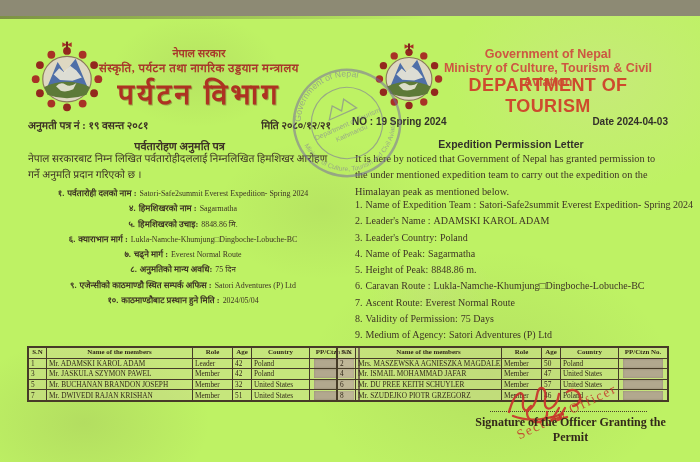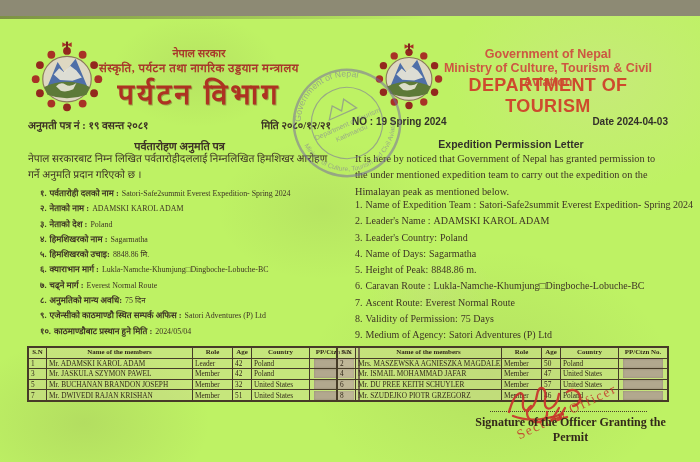--- a/index.html
+++ b/index.html
@@ -27,21 +27,21 @@
   
   .np-head{left:88px;width:222px;text-align:center;color:#a8392a;}
   .np-gov{top:29px;font-size:11px;font-weight:bold;}
   .np-ministry{top:44px;font-size:11.5px;font-weight:bold;letter-spacing:.5px;}
   .np-dept{top:57px;font-size:29px;font-weight:bold;color:#ad3222;letter-spacing:3px;
            text-shadow:1px 1px 0 rgba(88,30,16,.35);}
   .np-meta{left:28px;top:102px;width:303px;display:flex;justify-content:space-between;
            font-size:10.5px;font-weight:bold;}
   .np-title{left:28px;top:122px;width:303px;font-size:11px;font-weight:bold;}
   .np-intro{left:28px;top:135px;width:308px;font-size:10.4px;line-height:1.5;}
-  .np-list{left:40px;top:166px;width:310px;}
+  .np-list{left:28px;top:166px;width:310px;text-align:center;}
   .np-list .li{height:15.3px;white-space:nowrap;}
   .np-list .num,.np-list .lbl{font-size:8.5px;font-weight:bold;}
   .np-list .val{font-size:7.9px;}
 
   
   .en-head{left:424px;width:248px;text-align:center;font-family:"Liberation Sans",sans-serif;}
   .en-gov{top:31px;font-size:12.5px;font-weight:bold;color:#cd5742;}
   .en-ministry{top:45px;font-size:12.5px;font-weight:bold;color:#cd5742;}
   .en-dept{top:59px;font-size:18px;font-weight:bold;color:#ce4a2d;letter-spacing:.4px;}
   .en-meta{left:352px;top:100px;width:316px;display:flex;justify-content:space-between;
@@ -121,22 +121,20 @@
   <div class="abs np-meta">
     <span>अनुमती पत्र नं : १९ वसन्त २०८१</span>
     <span>मिति २०८०/१२/२१</span>
   </div>
 
   <div class="abs np-title center">पर्वतारोहण अनुमति पत्र</div>
   <div class="abs np-intro">नेपाल सरकारबाट निम्न लिखित पर्वतारोहीदललाई निम्नलिखित हिमशिखर आरोहण गर्ने अनुमति प्रदान गरिएको छ ।</div>
 
   <div class="abs np-list">
       <div class="li"><span class="num">१.</span><span class="lbl">पर्वतारोही दलको नाम :</span><span class="val">Satori-Safe2summit Everest Expedition- Spring 2024</span></div>
-      <div class="li"><span class="num">२.</span><span class="lbl">नेताको नाम :</span><span class="val">ADAMSKI KAROL ADAM</span></div>
-      <div class="li"><span class="num">३.</span><span class="lbl">नेताको देश :</span><span class="val">Poland</span></div>
       <div class="li"><span class="num">४.</span><span class="lbl">हिमशिखरको नाम :</span><span class="val">Sagarmatha</span></div>
       <div class="li"><span class="num">५.</span><span class="lbl">हिमशिखरको उचाइ:</span><span class="val">8848.86 मि.</span></div>
       <div class="li"><span class="num">६.</span><span class="lbl">क्याराभान मार्ग :</span><span class="val">Lukla-Namche-Khumjung□Dingboche-Lobuche-BC</span></div>
       <div class="li"><span class="num">७.</span><span class="lbl">चढ्ने मार्ग :</span><span class="val">Everest Normal Route</span></div>
       <div class="li"><span class="num">८.</span><span class="lbl">अनुमतिको मान्य अवधि:</span><span class="val">75 दिन</span></div>
       <div class="li"><span class="num">९.</span><span class="lbl">एजेन्सीको काठमाण्डौ स्थित सम्पर्क अफिस :</span><span class="val">Satori Adventures (P) Ltd</span></div>
       <div class="li"><span class="num">१०.</span><span class="lbl">काठमाण्डौबाट प्रस्थान हुने मिति :</span><span class="val">2024/05/04</span></div>
     </div>
 
   <table class="members abs" id="table-left">
@@ -228,21 +226,21 @@
     <span>Date 2024-04-03</span>
   </div>
 
   <div class="abs en-title center">Expedition Permission Letter</div>
   <div class="abs en-intro">It is here by noticed that Government of Nepal has granted permission to the under mentioned expedition team to carry out the expedition on the Himalayan peak as mentioned below.</div>
 
   <div class="abs en-list">
       <div class="li"><span class="num">1.</span><span class="lbl">Name of Expedition Team :</span><span class="val">Satori-Safe2summit Everest Expedition- Spring 2024</span></div>
       <div class="li"><span class="num">2.</span><span class="lbl">Leader's Name :</span><span class="val">ADAMSKI KAROL ADAM</span></div>
       <div class="li"><span class="num">3.</span><span class="lbl">Leader's Country:</span><span class="val">Poland</span></div>
-      <div class="li"><span class="num">4.</span><span class="lbl">Name of Days:</span><span class="val">Sagarmatha</span></div>
+      <div class="li"><span class="num">4.</span><span class="lbl">Name of Peak:</span><span class="val">Sagarmatha</span></div>
       <div class="li"><span class="num">5.</span><span class="lbl">Height of Peak:</span><span class="val">8848.86 m.</span></div>
       <div class="li"><span class="num">6.</span><span class="lbl">Caravan Route :</span><span class="val">Lukla-Namche-Khumjung□Dingboche-Lobuche-BC</span></div>
       <div class="li"><span class="num">7.</span><span class="lbl">Ascent Route:</span><span class="val">Everest Normal Route</span></div>
       <div class="li"><span class="num">8.</span><span class="lbl">Validity of Permission:</span><span class="val">75 Days</span></div>
       <div class="li"><span class="num">9.</span><span class="lbl">Medium of Agency:</span><span class="val">Satori Adventures (P) Ltd</span></div>
     </div>
 
   <table class="members abs" id="table-right">
       <thead>
         <tr>

